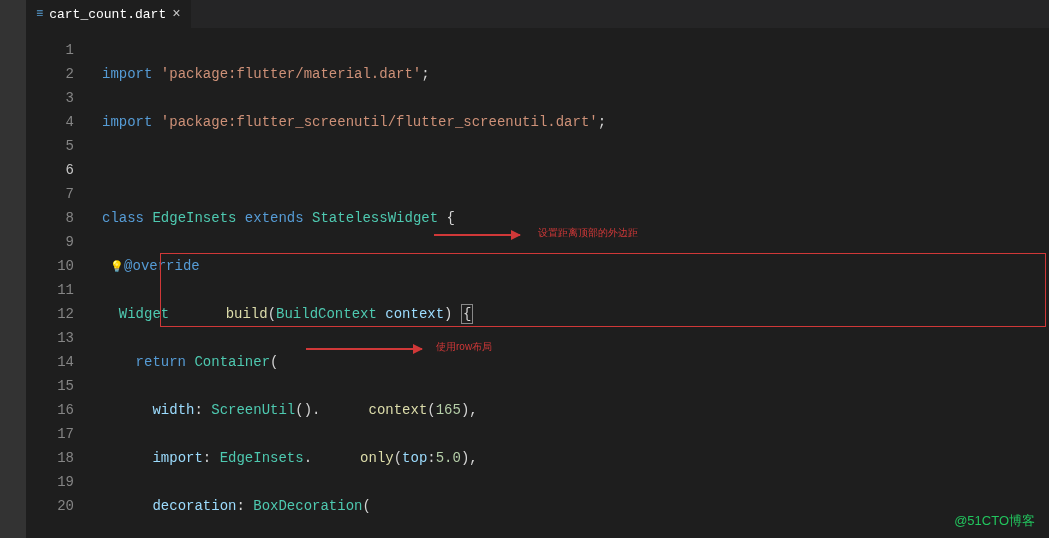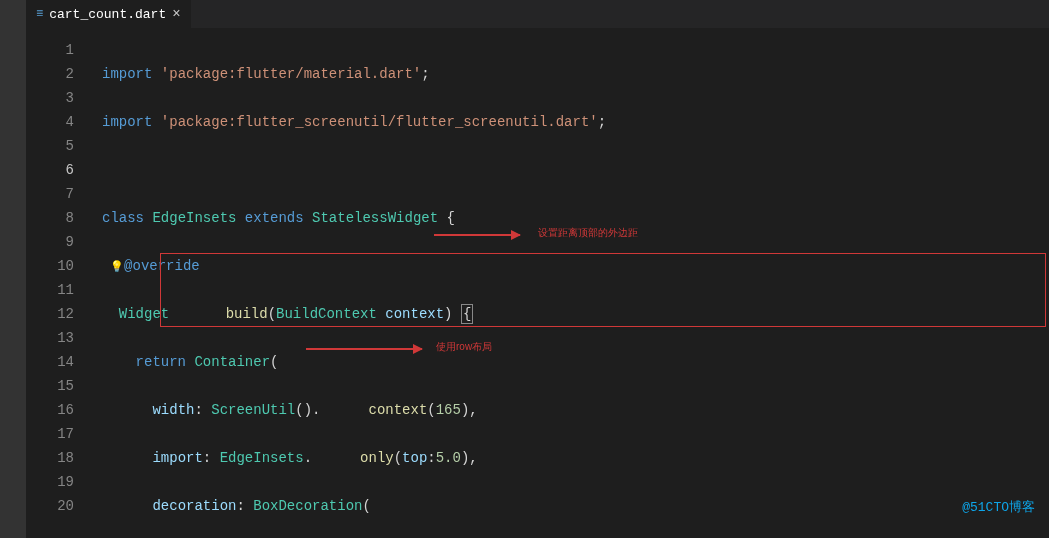--- a/index.html
+++ b/index.html
@@ -118,24 +118,24 @@
     .anno-text {
       position: absolute;
       color: #d03838;
       font-size: 10px;
       font-family: 'Microsoft YaHei', sans-serif;
     }
     .anno1 { left: 512px; top: 198px; }
     .anno2 { left: 410px; top: 312px; }
     .watermark {
       position: absolute;
-      right: 14px; bottom: 22px;
-      color: #0ea5e9;
+      right: 14px; bottom: 8px;
+      color: #22c55e;
       font-size: 13px;
-      font-family: Liberation Mono, monospace;
+      font-family: Liberation Sans, sans-serif;
     }
   </style>
 </head>
 <body>
 
 <div class="activity-bar"></div>
 
 <div class="tab-bar">
   <div class="tab">
     <span class="tab-icon">≡</span>

